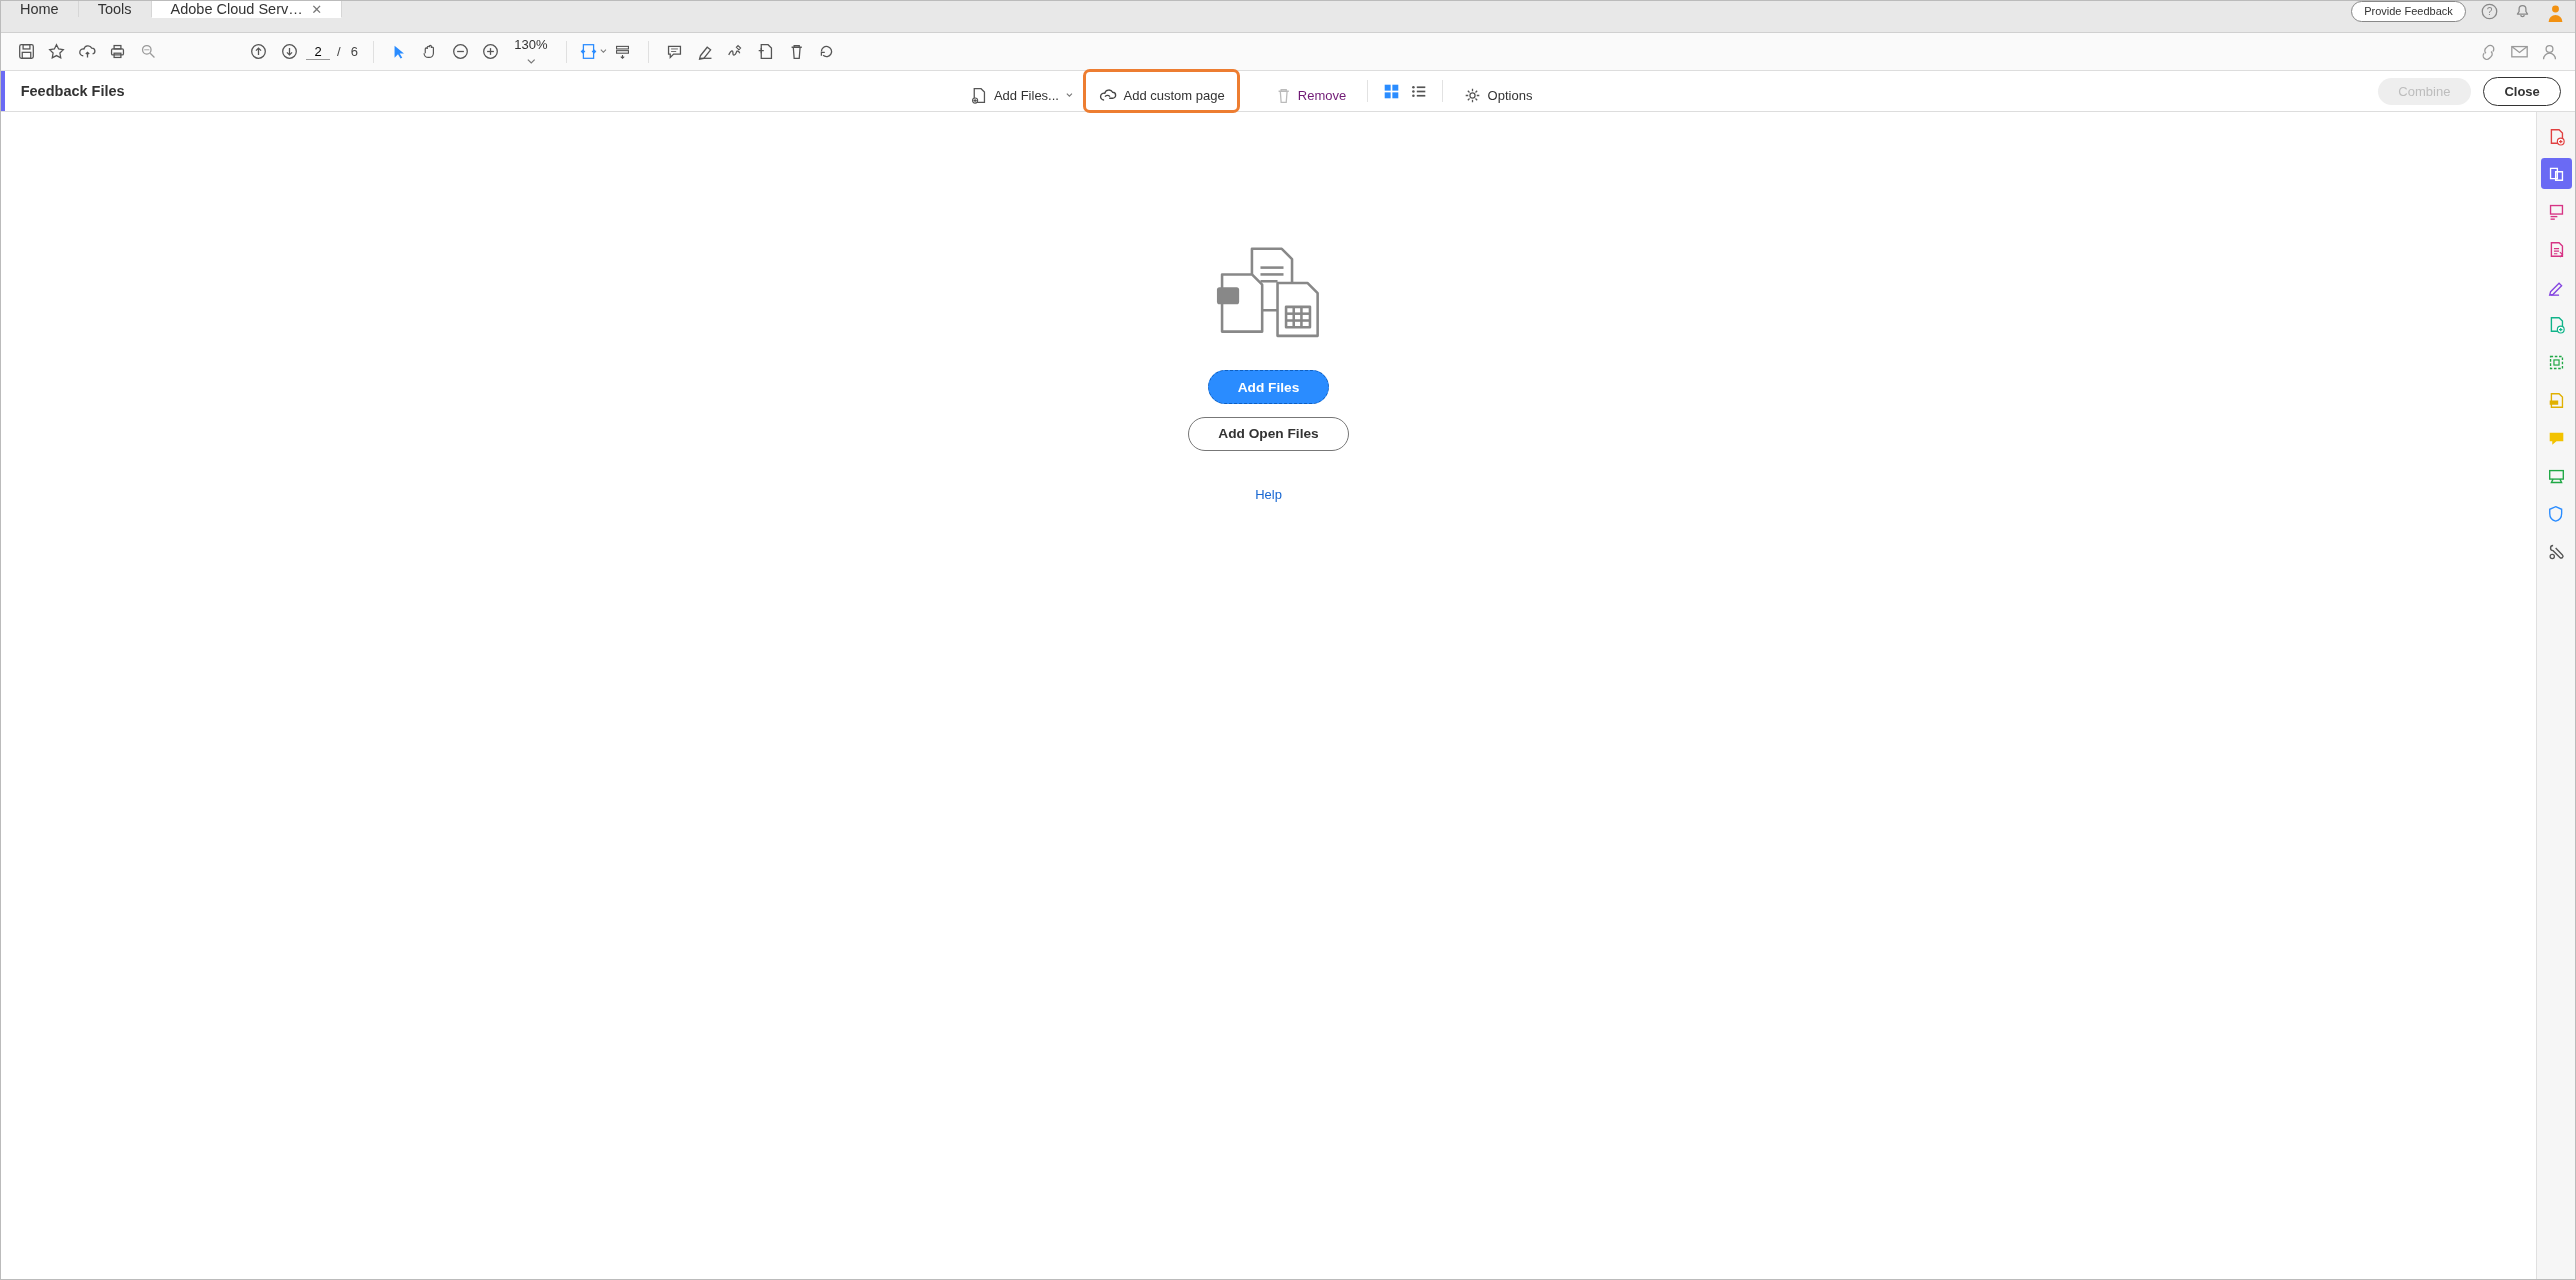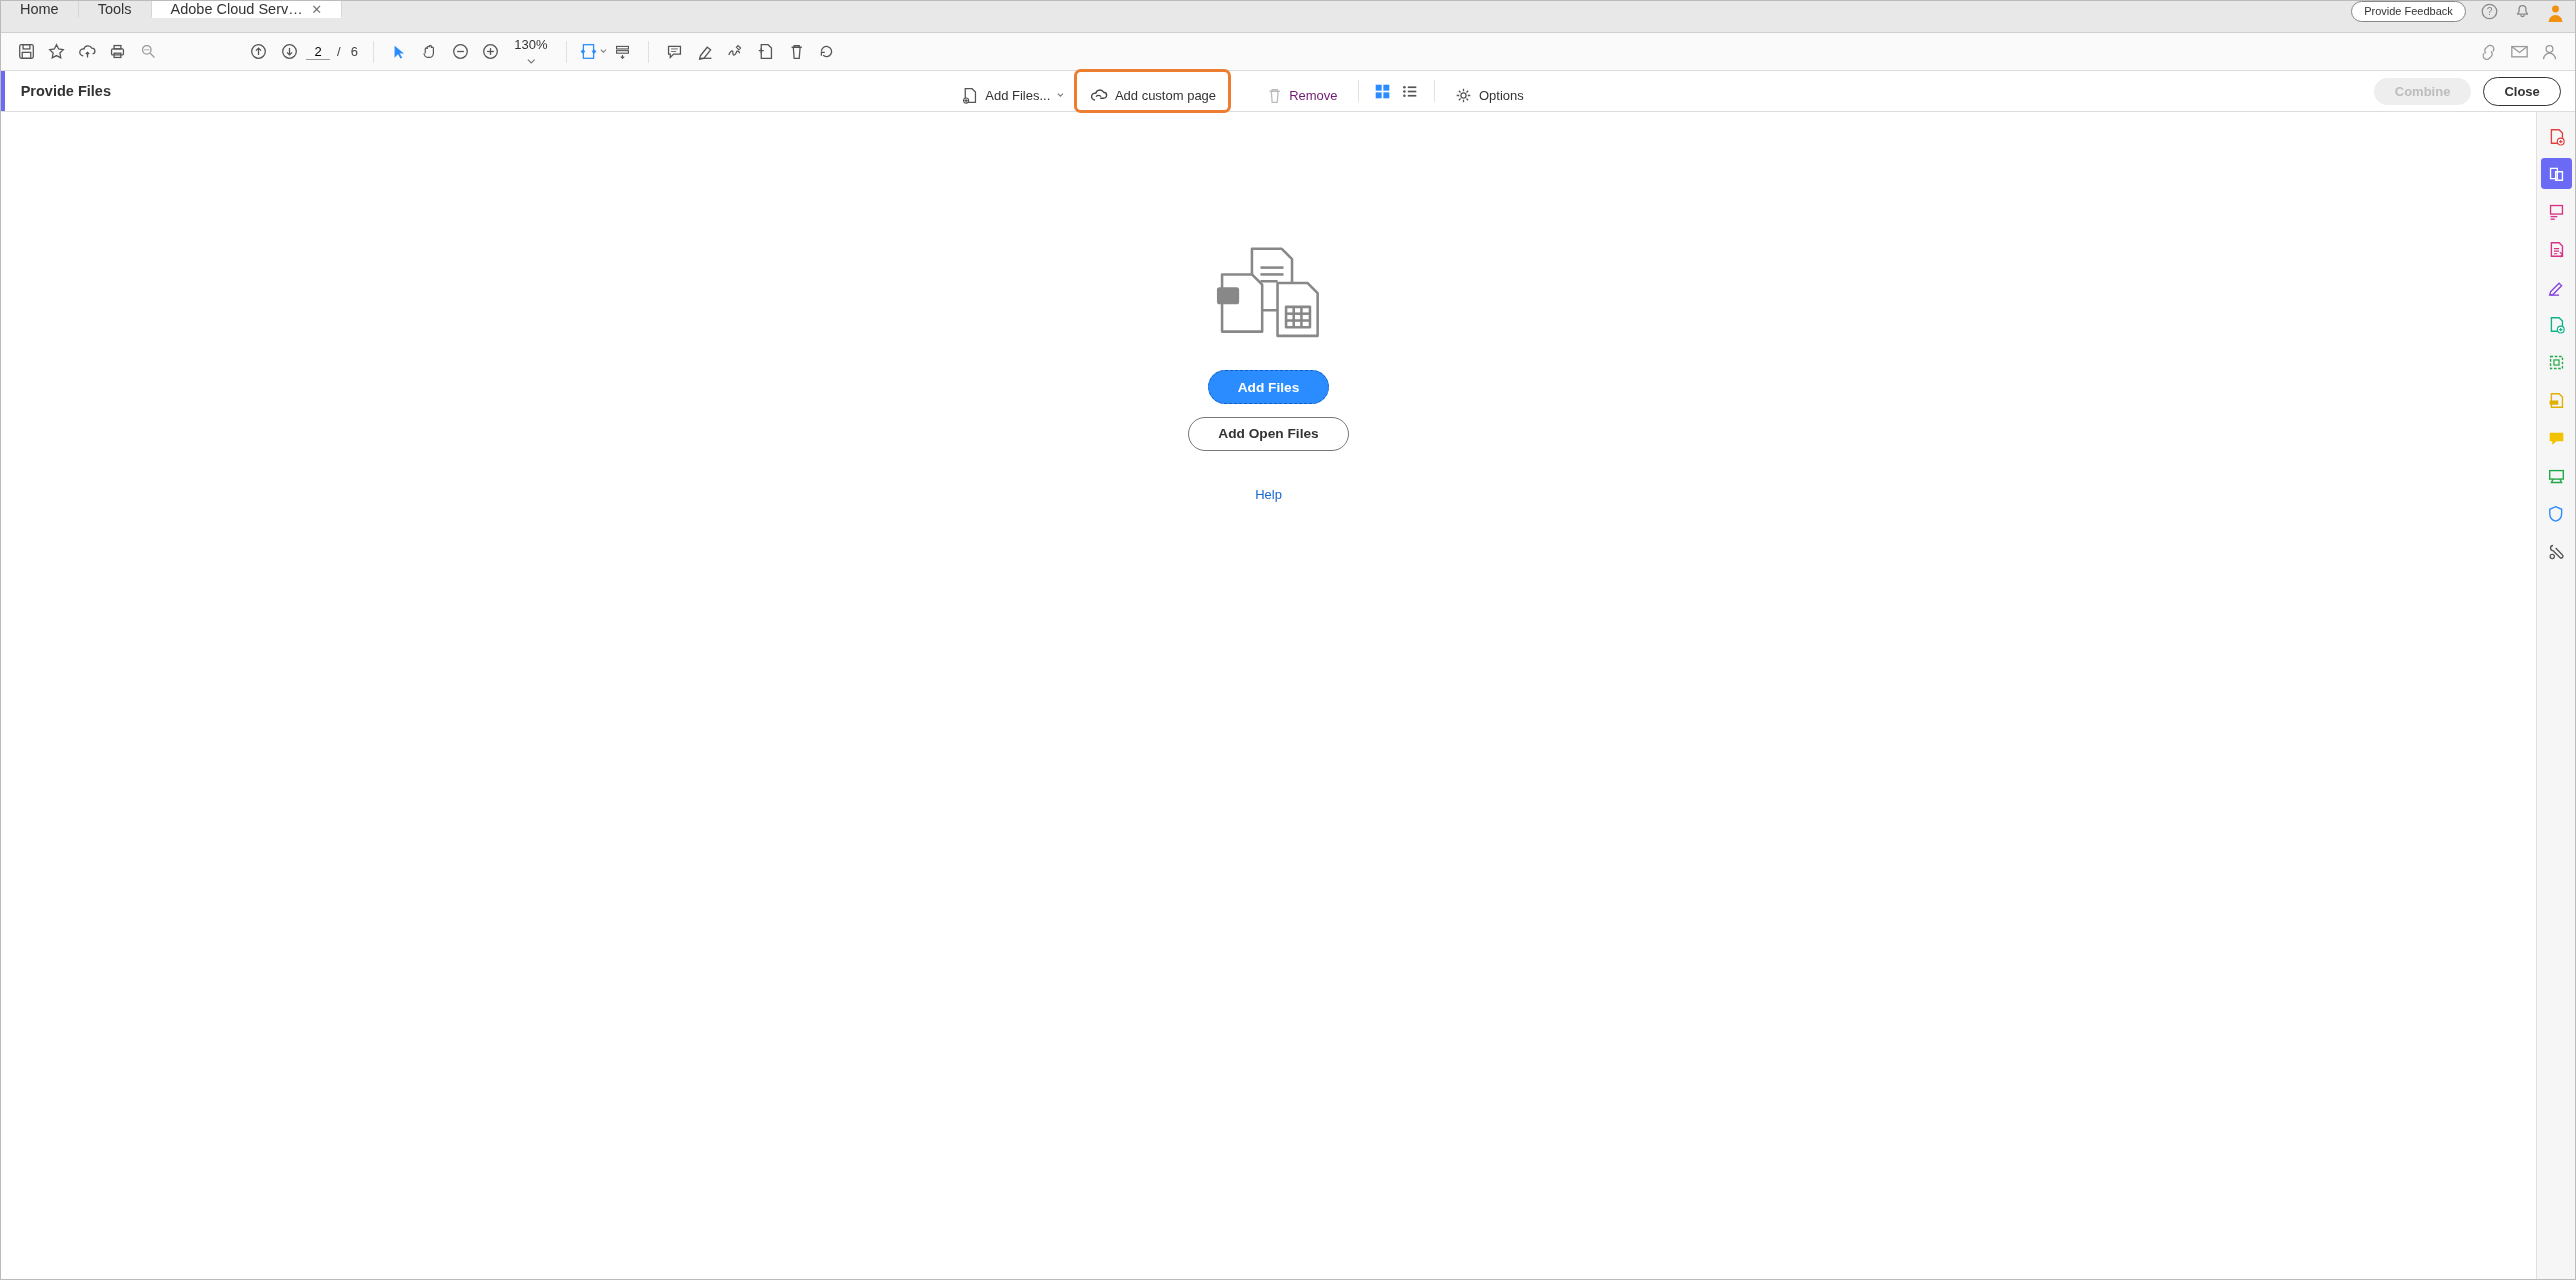--- a/index.html
+++ b/index.html
@@ -27,21 +27,21 @@
 
 .subbar { display: flex; align-items: center; height: 41px; border-bottom: 0.9px solid #ddd; background: #fff; }
 .sub-accent { width: 4.3px; height: 100%; background: #6a6af4; }
 .sub-title { font-size: 14.5px; font-weight: 600; padding-left: 15.4px; }
 .sub-center { margin: 0 auto; display: flex; align-items: center; gap: 0; }
 .sub-item { display: inline-flex; align-items: center; gap: 6.8px; padding: 5.1px 10.3px; font-size: 13px; cursor: pointer; border-radius: 3.4px; margin-top: 9px; }
 .sub-item.disabled { color: #701a75; cursor: default; padding-left: 36px; }
 .highlight-box { border: 3.4px solid #ed7d31; border-radius: 6.8px; padding: 3.4px 8.5px; }
 .sub-sep { width: 0.9px; height: 22px; background: #e2e2e2; margin: 0 10.3px; }
 .sub-right { display: flex; align-items: center; gap: 12px; padding-right: 13.7px; }
-.combine-btn { padding: 6px 20.5px; border-radius: 17px; font-size: 13px; font-weight: 700; background: #eee; color: #bdbdbd; cursor: default; }
+.combine-btn { padding: 6px 20.5px; border-radius: 17px; font-size: 13px; font-weight: 400; background: #eee; color: #bdbdbd; cursor: default; }
 .close-btn { padding: 6px 20.5px; border-radius: 17px; font-size: 13px; font-weight: 700; background: #fff; border: 1.3px solid #333; cursor: pointer; }
 
 
 .workspace { flex: 1; display: flex; min-height: 0; }
 .canvas { flex: 1; display: flex; flex-direction: column; align-items: center; justify-content: flex-start; padding-top: 128px; gap: 10.3px; overflow: auto; }
 .hint { font-size: 16px; color: #333; text-align: center; line-height: 1.5; margin-top: 15.4px; }
 .pill { padding: 8.5px 29px; border-radius: 19px; font-size: 13.7px; font-weight: 700; cursor: pointer; }
 .pill.primary { background: #2a8cff; color: #fff; border: 1.7px dashed #0f5fbf; margin-top: 17px; }
 .pill.secondary { background: #fff; border: 1.3px solid #777; margin-top: 2px; }
 .help-link { margin-top: 26px; color: #1767d2; font-size: 13px; cursor: pointer; }
@@ -237,21 +237,21 @@
   <span class="tbtn">
       <svg width="17" height="17" viewBox="0 0 20 20">
         <circle cx="10" cy="7" r="4" fill="none" stroke="#999" stroke-width="1.5"></circle>
         <path d="M3 19a7 7 0 0 1 14 0" fill="none" stroke="#999" stroke-width="1.5"></path>
       </svg>
     </span>
 </div>
 
 <div class="subbar">
   <div class="sub-accent"></div>
-  <div class="sub-title">Provide Files</div>
+  <div class="sub-title">Feedback Files</div>
   <div class="sub-center">
     <div class="sub-item">
       <svg width="17" height="17" viewBox="0 0 20 20">
           <path d="M5 2h8l4 4v12H5z" fill="none" stroke="#555" stroke-width="1.5"></path>
           <circle cx="6" cy="16" r="3" fill="#fff" stroke="#555" stroke-width="1.3"></circle>
           <path d="M6 14v4M4 16h4" stroke="#555" stroke-width="1.3"></path>
         </svg>
       <span>Add Files...</span>
       <svg width="6.8" height="6.8" viewBox="0 0 8 8">
           <path d="M1 2l3 3 3-3" fill="none" stroke="#777" stroke-width="1.3"></path>

